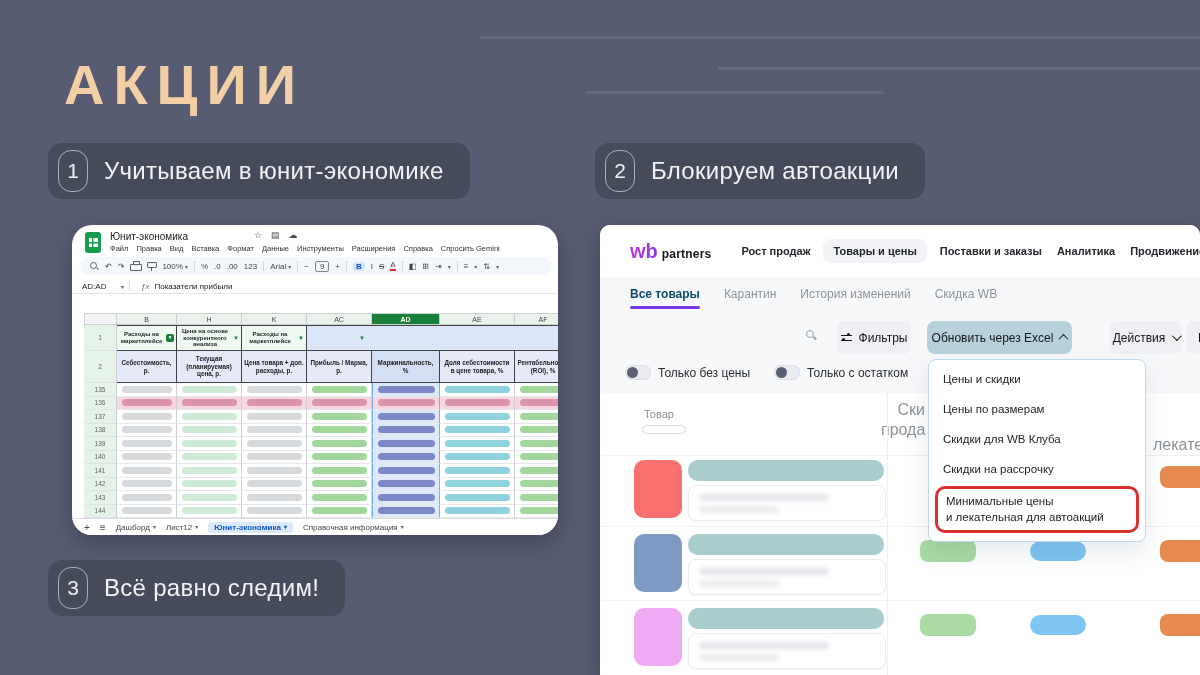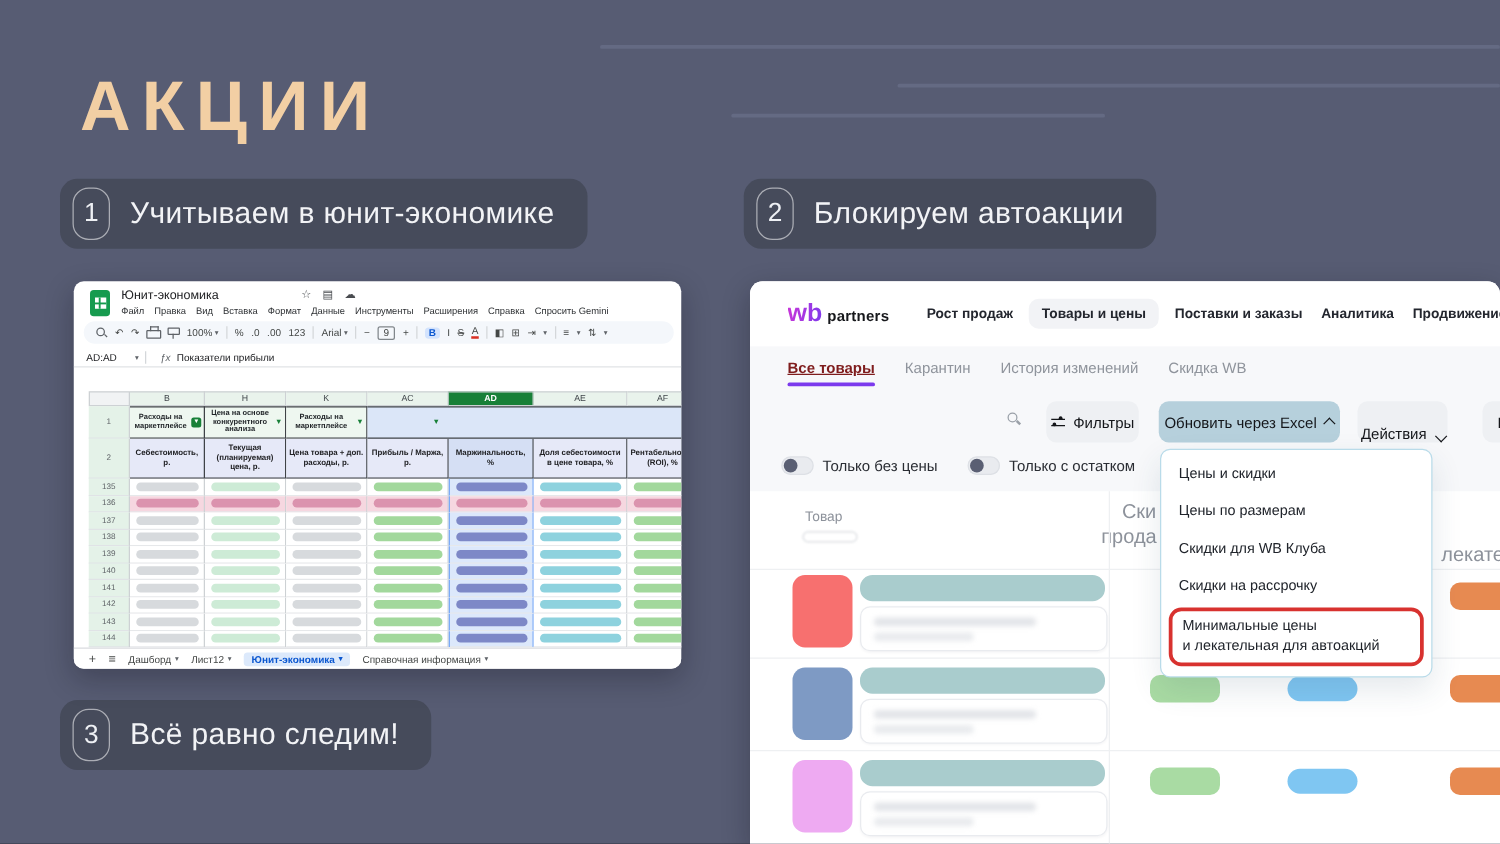--- a/index.html
+++ b/index.html
@@ -16,21 +16,21 @@
 
   
   .callout { position:absolute; display:inline-flex; align-items:center; background:#464b5b;
     border-radius:14px; padding:7px 26px 7px 10px; }
   .badge { width:30px; height:42px; border:1.5px solid rgba(255,255,255,.55); border-radius:13px;
     display:flex; align-items:center; justify-content:center; color:#eef0f4; font-size:21px; margin-right:16px; }
   .callout-text { color:#f2f3f6; font-size:24px; font-weight:400; letter-spacing:.3px; }
 
   
   .card { position:absolute; background:#fff; overflow:hidden; }
-  #gs-card { left:59px; top:225px; width:486px; height:310px; border-radius:8px;
+  #gs-card { left:72px; top:225px; width:486px; height:310px; border-radius:20px;
     box-shadow:0 8px 22px rgba(10,12,20,.28); font-size:8px; color:#3c4043; }
   #wb-card { left:600px; top:225px; width:600px; height:450px; border-radius:10px 10px 0 0;
     box-shadow:0 8px 22px rgba(10,12,20,.28); }
 
   
   .gs-icon { position:absolute; left:13px; top:7px; width:16px; height:21px; background:#169b4f;
     border-radius:3px; }
   .gs-icon:before { content:""; position:absolute; left:3.5px; top:6px; width:9px; height:9px;
     background:
       linear-gradient(#169b4f,#169b4f) 50% 50%/100% 1.5px no-repeat,
@@ -109,38 +109,38 @@
     align-items:center; padding-left:30px; z-index:2; }
   .wb-logo { display:flex; align-items:baseline; margin-right:28px; }
   .wb-logo-wb { font-size:20px; font-weight:800; background:linear-gradient(100deg,#cb35d8,#7c3aed);
     -webkit-background-clip:text; background-clip:text; color:transparent; }
   .wb-logo-partners { font-size:12px; font-weight:700; color:#17181c; margin-left:4px; letter-spacing:.2px; }
   .wb-nav { display:flex; align-items:center; gap:11px; }
   .wb-nav-item { font-size:11px; font-weight:600; color:#23262e; padding:6px 2px; white-space:nowrap; }
   .wb-nav-item.active { background:#f2f3f6; border-radius:8px; padding:6px 10px; }
   .wb-tabs { position:absolute; left:30px; top:62px; display:flex; gap:24px; z-index:1; }
   .wb-tab { font-size:12px; font-weight:500; color:#8f949c; padding-bottom:8px; position:relative; white-space:nowrap; }
-  .wb-tab.active { color:#7f1d1d; font-weight:700;text-decoration:underline; }
+  .wb-tab.active { color:#0c4a6e; font-weight:700; }
   .wb-tab.active:after { content:""; position:absolute; left:0; right:0; bottom:0; height:3px;
     border-radius:2px; background:var(--accent,#7c3aed); }
   .wb-search-row { position:absolute; left:0; top:96px; width:100%; height:33px; z-index:1; }
   .wb-search { position:absolute; left:30px; top:0; width:196px; height:33px; background:#fff;
     border:1px solid #e6e9ed; border-radius:8px; font-size:11px; color:#41454c; padding:0 26px 0 10px;
     font-family:"Liberation Sans",sans-serif; }
   .wb-search::placeholder { color:#8b9099; }
   .wb-search-icon { position:absolute; left:206px; top:9px; width:10px; height:10px; }
   .wb-search-icon:before { content:""; position:absolute; left:0; top:0; width:6px; height:6px;
     border:1.4px solid #9aa0a8; border-radius:50%; }
   .wb-search-icon:after { content:""; position:absolute; left:7px; top:7px; width:3.5px; height:1.5px;
     background:#9aa0a8; transform:rotate(45deg); }
   .wb-btn { position:absolute; top:0; height:33px; display:inline-flex; align-items:center; justify-content:center;
     gap:7px; background:#eef0f3; border-radius:8px; font-size:12px; font-weight:500; color:#14161a; white-space:nowrap; }
   .wb-btn-filters { left:237px; width:74px; }
   .wb-btn-excel { left:327px; width:145px; background:#b6d0dc; }
-  .wb-btn-actions { left:486px; width:72px;align-items:flex-end; }
+  .wb-btn-actions { left:510px; width:72px; }
   .wb-btn-cut { left:586px; width:46px; justify-content:flex-start; padding-left:12px; }
   .chev { width:7px; height:7px; border-right:1.6px solid #14161a; border-bottom:1.6px solid #14161a; flex:none; }
   .chev.up { transform:rotate(-135deg) translate(-1px,-1px); }
   .chev.down { transform:rotate(45deg) translateY(-2px); }
   .sliders-icon { position:relative; width:11px; height:10px; flex:none; }
   .sliders-icon:before { content:""; position:absolute; left:0; top:2px; width:11px; height:1.5px;
     background:#14161a; box-shadow:0 5px 0 #14161a; }
   .sliders-icon:after { content:""; position:absolute; left:6px; top:0; width:3.5px; height:3.5px;
     border-radius:50%; background:#14161a; box-shadow:-5px 5px 0 #14161a; }
   .wb-toggles { position:absolute; left:25px; top:140px; display:flex; gap:24px; align-items:center; z-index:1; }

